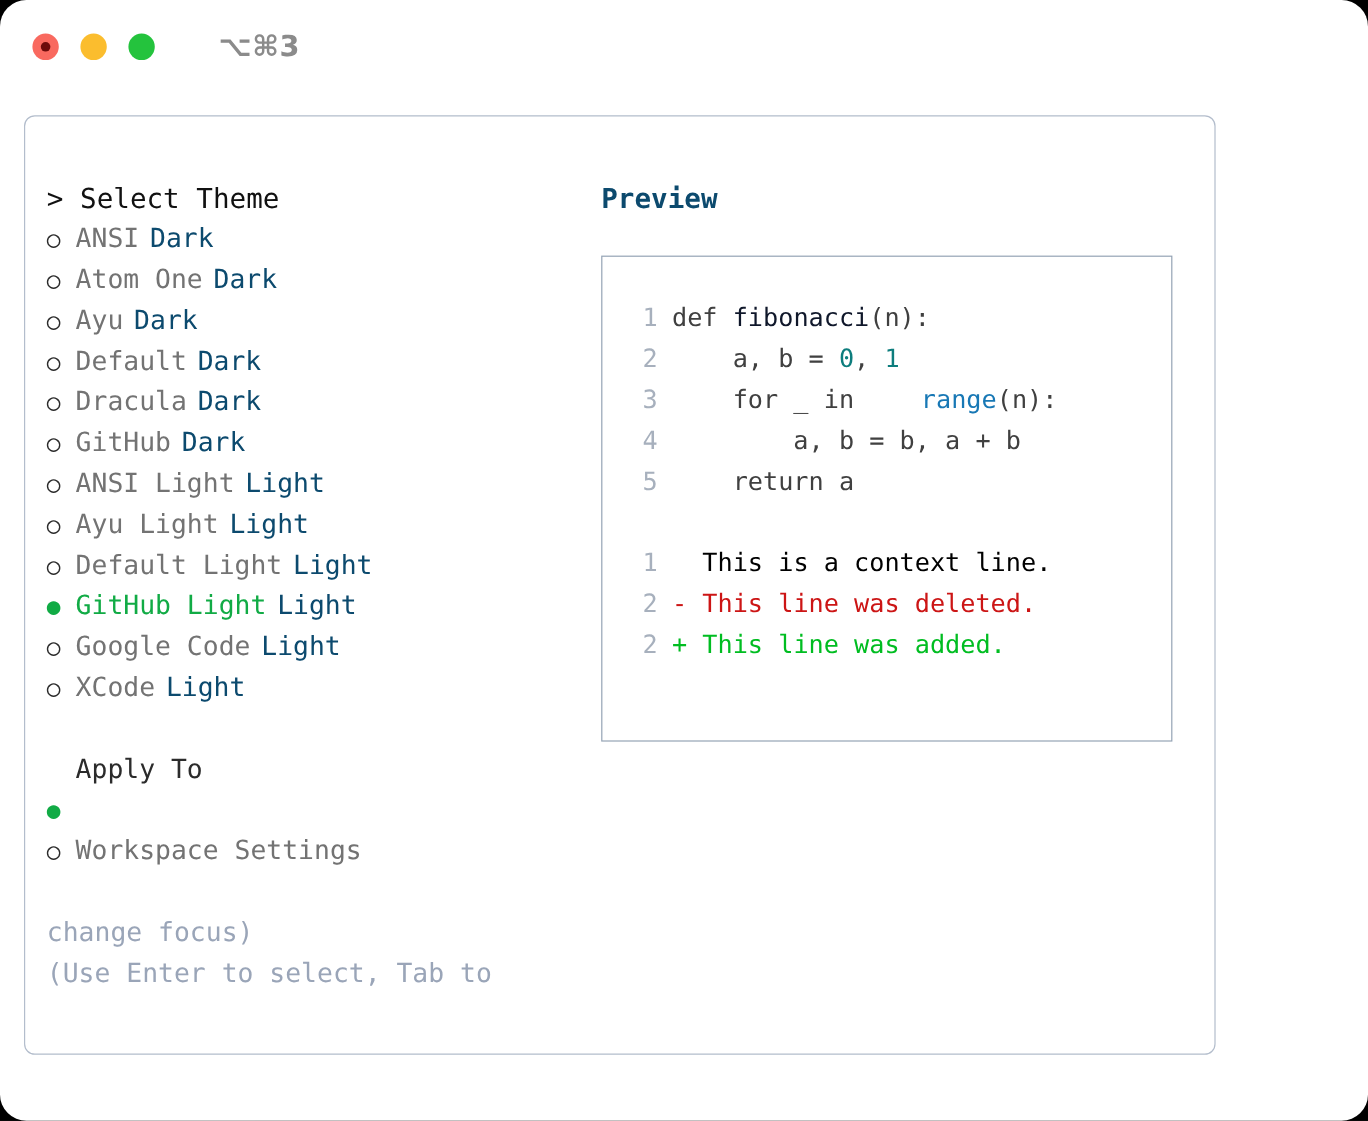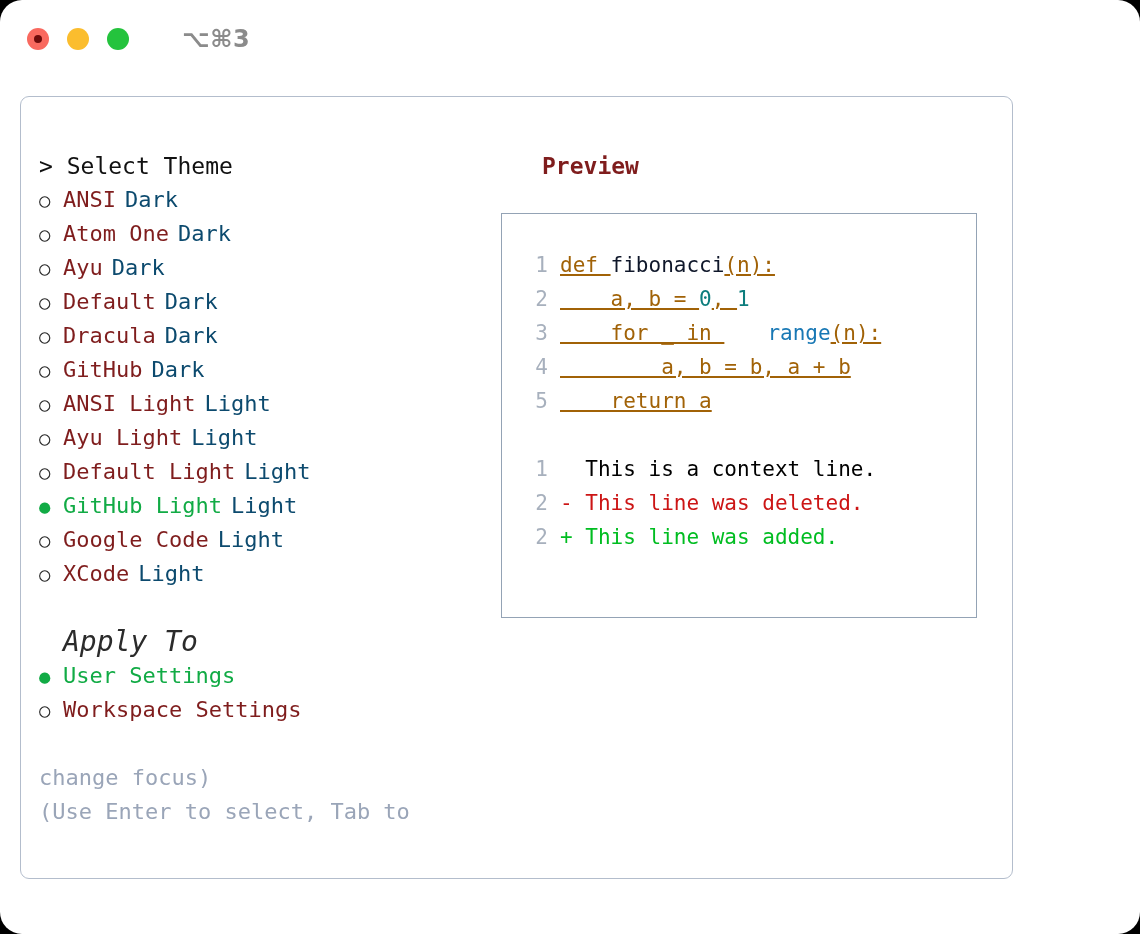--- a/index.html
+++ b/index.html
@@ -125,59 +125,57 @@
   }
   .bullet {
     display: inline-block;
     width: 24px;
     flex: 0 0 24px;
     font-size: 19px;
     color: #2b2b2b;
   }
   .opt.selected .bullet { color: #11ab45; }
   .opt.selected .opt-label { color: #11ab45; }
-  .opt-label { color: #7f1d1d; }
+  .opt-label { color: #737373; }
   .badge {
     color: #0c4a6e;
     margin-left: 9px;
   }
 
   .section-gap { height: 34px; }
 
   .subheading {
-    font-size: 28px;
+    font-size: 22px;
     line-height: 34px;
     color: #2b2b2b;
     white-space: pre;
     padding-left: 24px;
-    font-style: italic;
   }
 
   .hint {
     margin-top: 34px;
     font-size: 22px;
     line-height: 34px;
     color: #9aa5b8;
     width: 400px;
   }
 
   
   .col-right {
     position: absolute;
     left: 480px;
     top: 52px;
     width: 500px;
   }
   .preview-title {
     font-size: 23px;
     font-weight: bold;
-    color: #7f1d1d;
-    line-height: 34px;
-    white-space: pre;
-    margin-left: 41px;
+    color: #0c4a6e;
+    line-height: 34px;
+    white-space: pre;
   }
 
   .code-panel {
     margin-top: 30px;
     width: 476px;
     height: 405px;
     box-sizing: border-box;
     border: 1px solid #94a3b5;
     background: #ffffff;
     padding: 34px 0 0 18px;
@@ -192,21 +190,21 @@
     white-space: pre;
   }
   .lineno {
     display: inline-block;
     width: 28px;
     flex: 0 0 28px;
     text-align: right;
     color: #a7b0bd;
     margin-right: 12px;
   }
-  .code-text { color: #a16207; text-decoration: underline; }
+  .code-text { color: #404040; }
 
   .tok-fn   { color: #0f172a; }
   .tok-num  { color: #0d7d7d; }
   .tok-call { color: #1878b5; margin-left: 43px; }
 
   .diff-ctx { color: #000000; }
   .diff-del { color: #cc1515; }
   .diff-add { color: #00bd21; }
 
   .spacer-line { height: 34px; }
@@ -244,21 +242,21 @@
             <div class="opt selected"><span class="bullet">●</span><span class="opt-label">GitHub Light</span><span class="badge">Light</span></div>
             <div class="opt"><span class="bullet">○</span><span class="opt-label">Google Code</span><span class="badge">Light</span></div>
             <div class="opt"><span class="bullet">○</span><span class="opt-label">XCode</span><span class="badge">Light</span></div>
           </div>
 
         <div class="section-gap"></div>
 
         <div class="subheading">Apply To</div>
 
         <div class="opt-list" id="apply-list">
-            <div class="opt selected"><span class="bullet">●</span><span class="opt-label">User Settings</span></div>
+            <div class="opt selected"><span class="bullet">●</span></div>
             <div class="opt"><span class="bullet">○</span><span class="opt-label">Workspace Settings</span></div>
           </div>
 
         <div class="hint">
           <div>change focus)</div>
           <div>(Use Enter to select, Tab to</div>
         </div>
       </div>
 
       <div class="col-right">

